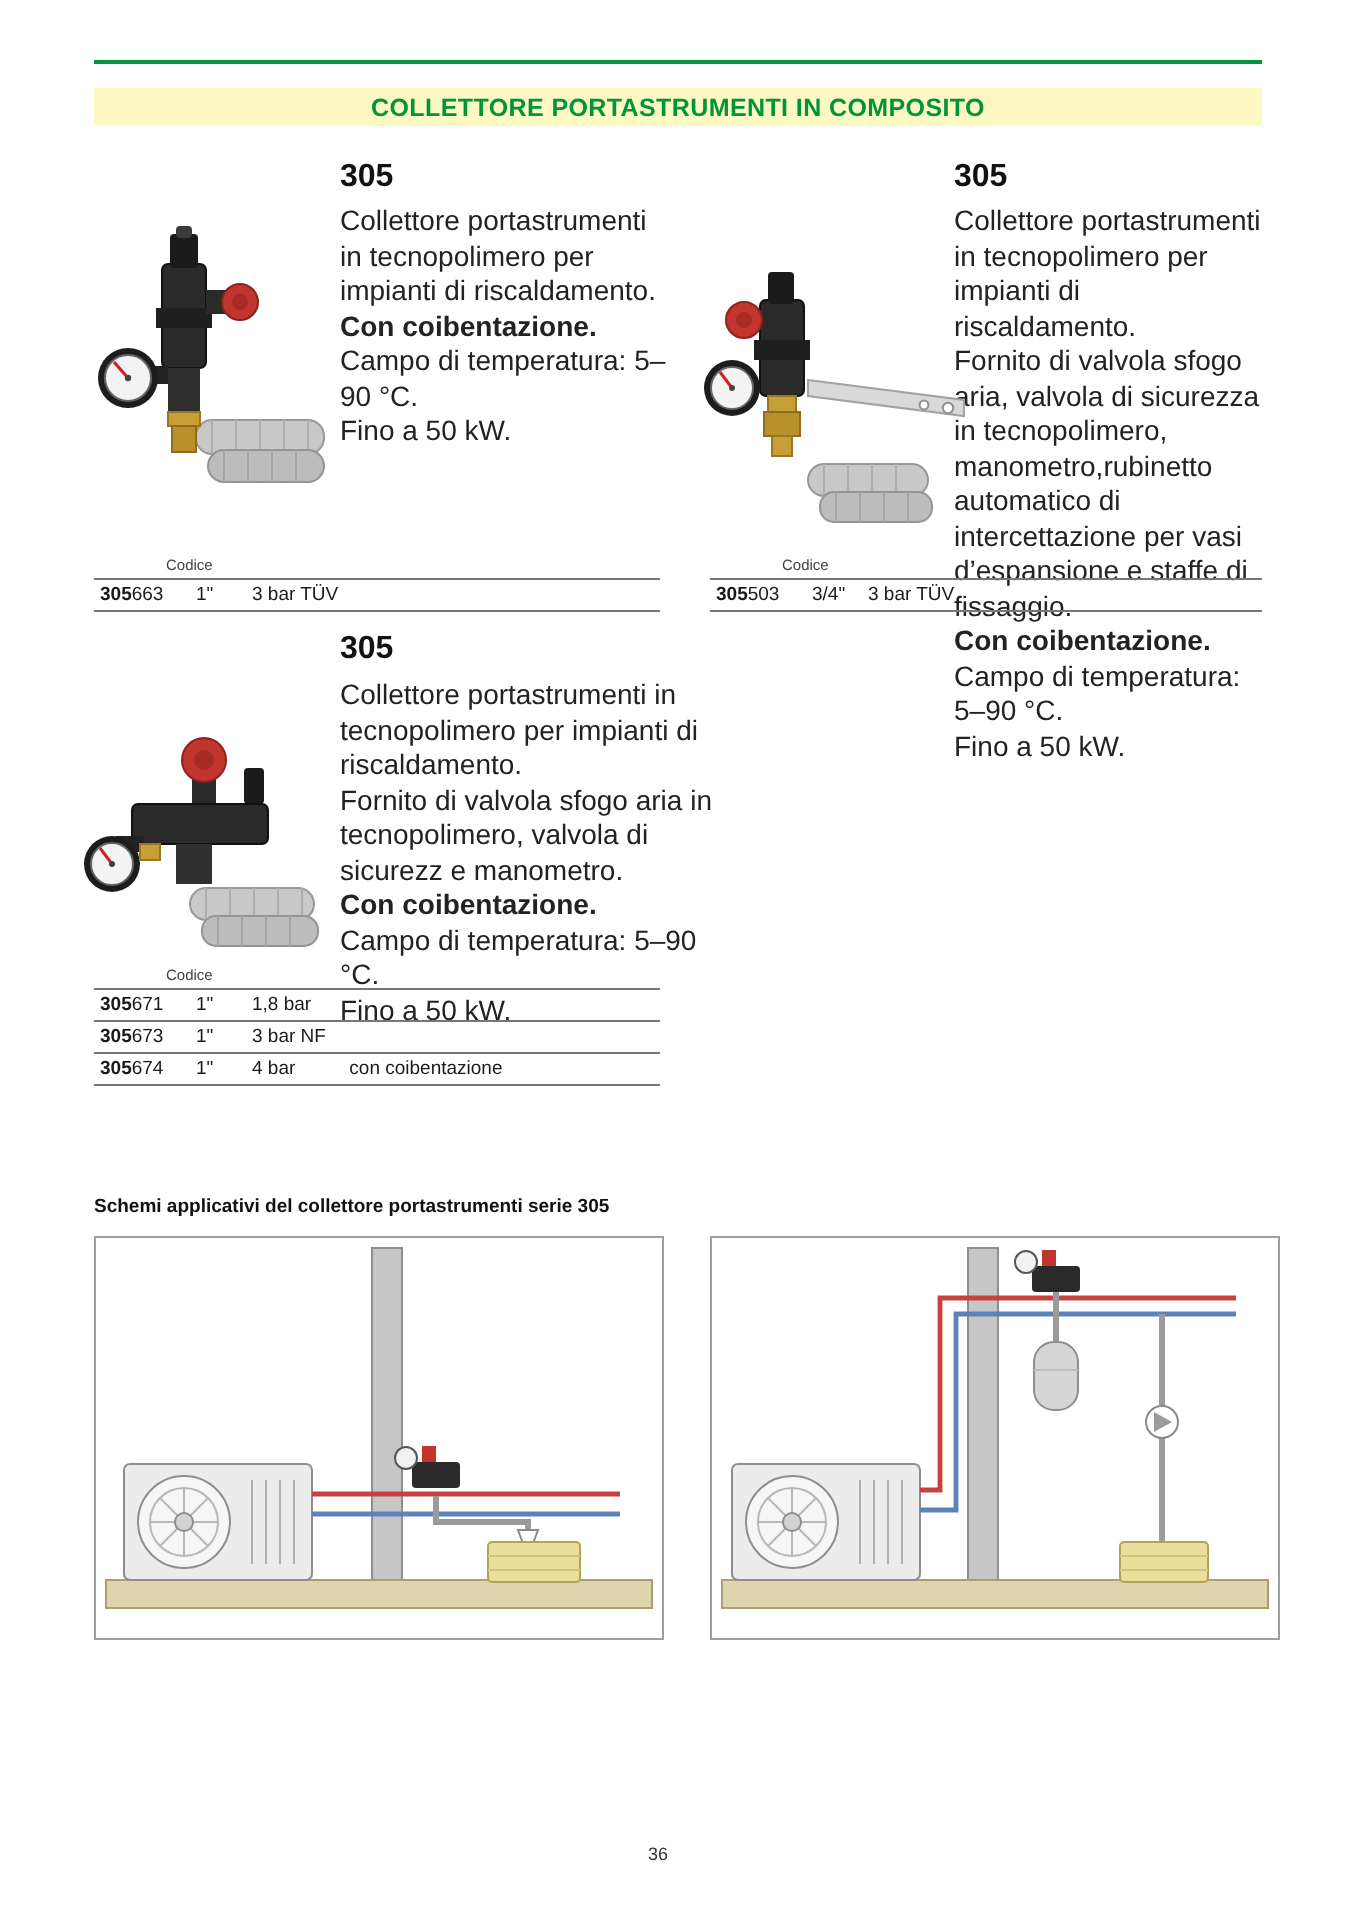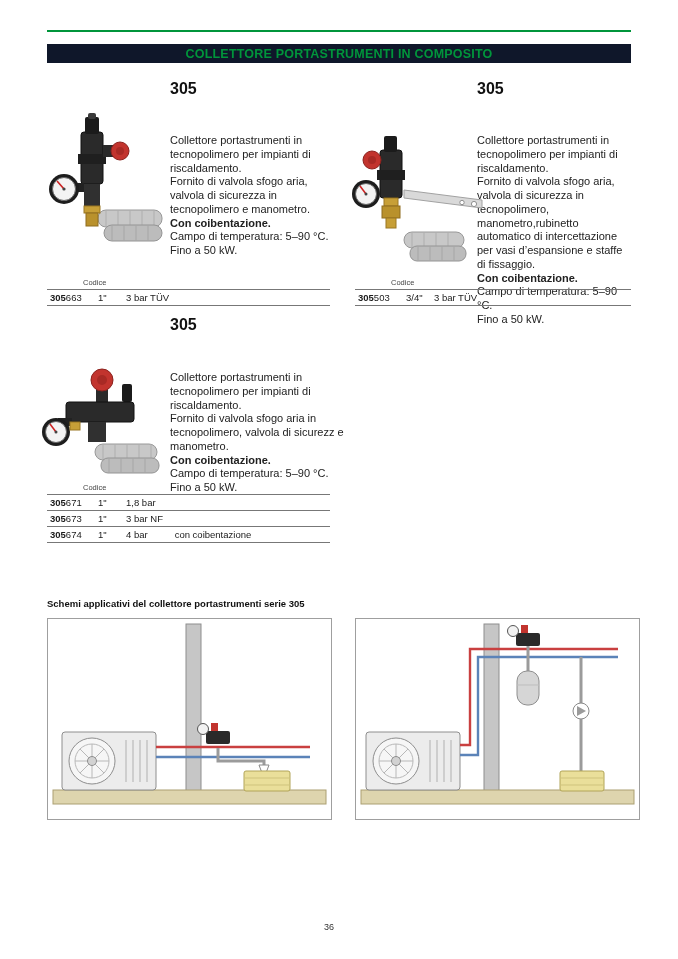--- a/index.html
+++ b/index.html
@@ -1,24 +1,24 @@
 <!DOCTYPE html>
 <html><head>
 <meta charset="utf-8">
 <style>
   html,body{margin:0;padding:0;}
   body{width:678px;height:959px;position:relative;background:#ffffff;
        font-family:"Liberation Sans","DejaVu Sans",sans-serif;color:#1a1a1a;overflow:hidden;}
   .abs{position:absolute;}
   .green-rule{left:47px;width:584px;top:30px;height:2px;background:#00953b;}
-  .header-bar{left:47px;width:584px;top:44px;height:19px;background:#0f172a;
+  .header-bar{left:47px;width:584px;top:44px;height:19px;background:#fef9c3;
               display:flex;align-items:center;justify-content:center;}
   .header-bar .title{color:#00953b;font-weight:bold;font-size:12.5px;letter-spacing:.2px;}
   .model{font-size:16px;font-weight:bold;color:#111;}
-  .desc{font-size:11px;line-height:1.25;color:#222;margin-top:32px;}
+  .desc{font-size:14px;line-height:1.25;color:#222;}
   .desc p{margin:0;}
   .desc p.bold{font-weight:bold;}
   .codice{font-size:7.5px;color:#444;margin-left:36px;}
   .codes-table{border-top:1px solid #777;}
   .trow{display:flex;align-items:center;height:15px;border-bottom:1px solid #777;font-size:9.5px;}
   .cell.code{width:48px;padding-left:3px;}
   .cell.code b{font-weight:bold;}
   .cell.size{width:28px;}
   .cell.note{margin-left:27px;}
   .schemes-title{font-size:9.5px;font-weight:bold;color:#111;}
@@ -29,21 +29,20 @@
 <body>
 
 <div class="abs green-rule"></div>
 <div class="abs header-bar">
   <span class="title">COLLETTORE PORTASTRUMENTI IN COMPOSITO</span>
 </div>
 
 <div class="abs model" style="left:170px;top:80px;">305</div>
 <div class="abs desc" style="left:170px;top:102px;width:163px;">
   <p>Collettore portastrumenti in tecnopolimero per impianti di riscaldamento.</p>
-  <p>Fornito di valvola sfogo aria, valvola di sicurezza in tecnopolimero e manometro.</p>
   <p class="bold">Con coibentazione.</p>
   <p>Campo di temperatura: 5–90 °C.</p>
   <p>Fino a 50 kW.</p>
 </div>
 <svg class="abs" style="left:48px;top:112px;" width="118" height="138" viewBox="0 0 118 138">
   <g>
     <rect x="50" y="98" width="64" height="17" rx="8" fill="#c8c8c8" stroke="#989898"></rect>
     <path d="M58 98 v17 M70 98 v17 M82 98 v17 M94 98 v17 M106 98 v17" stroke="#aeaeae" fill="none"></path>
     <rect x="56" y="113" width="58" height="16" rx="8" fill="#bcbcbc" stroke="#949494"></rect>
     <path d="M64 113 v16 M76 113 v16 M88 113 v16 M100 113 v16" stroke="#a6a6a6" fill="none"></path>

